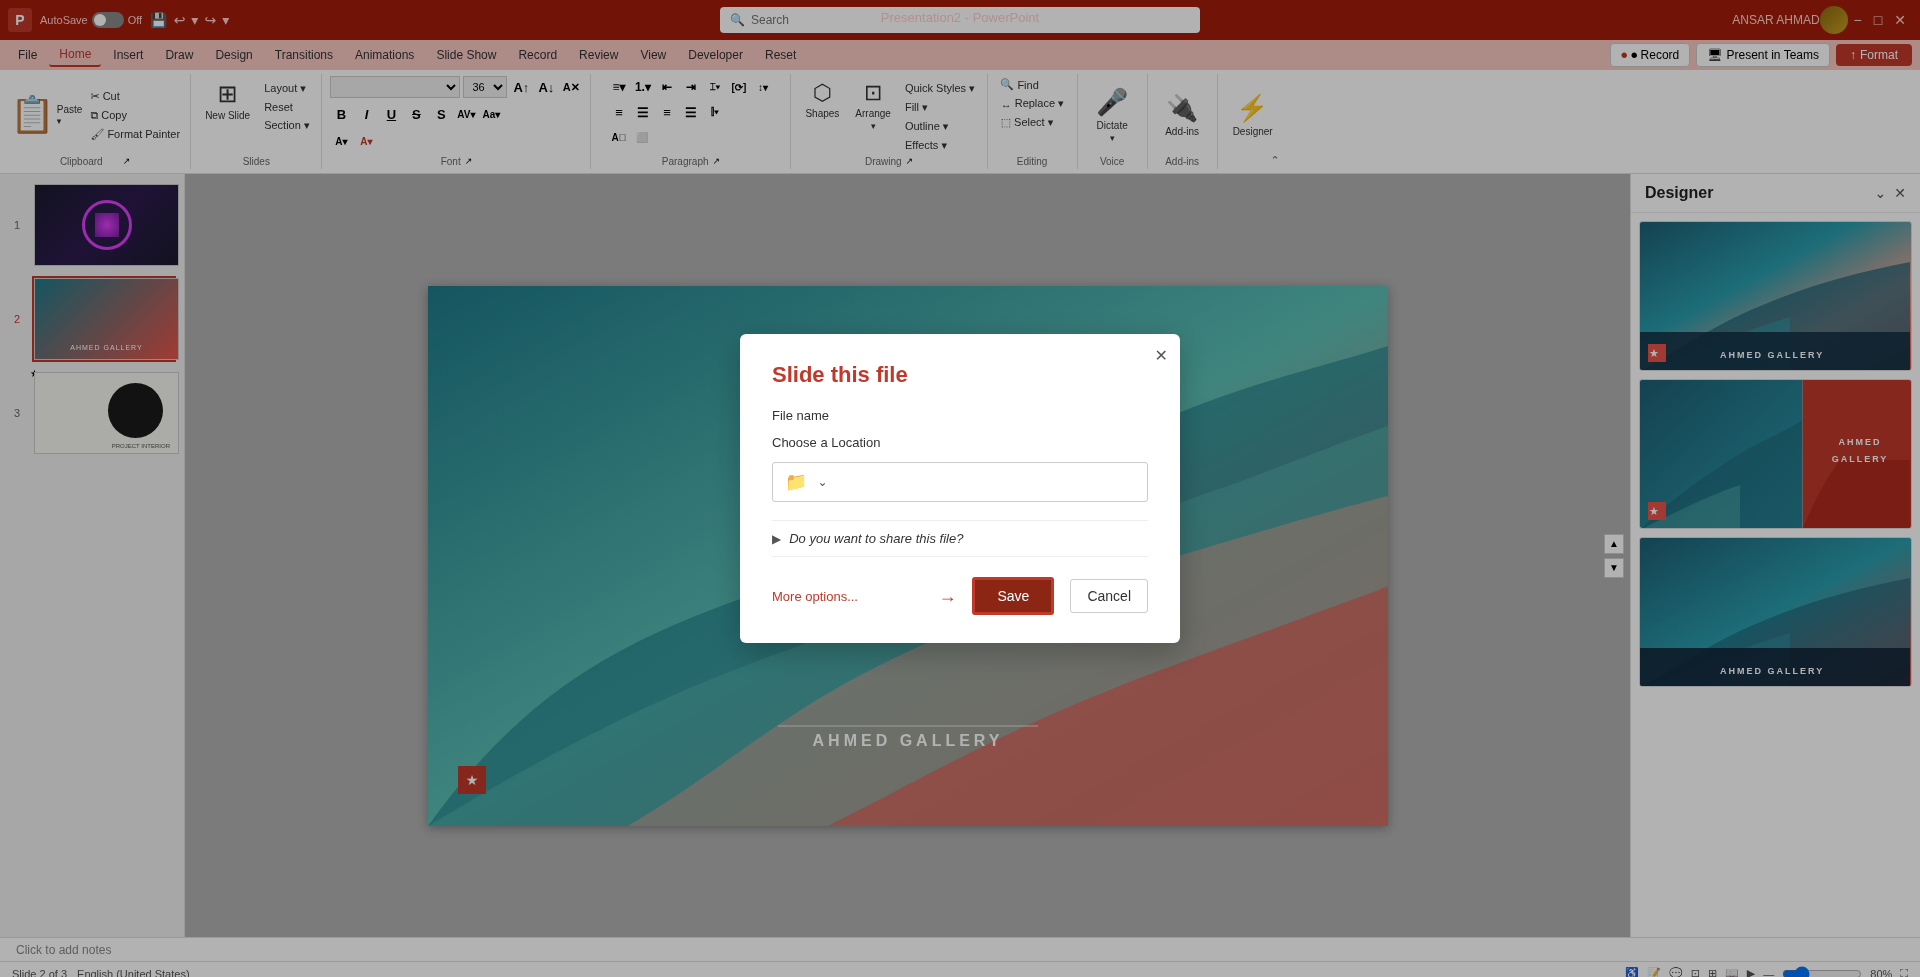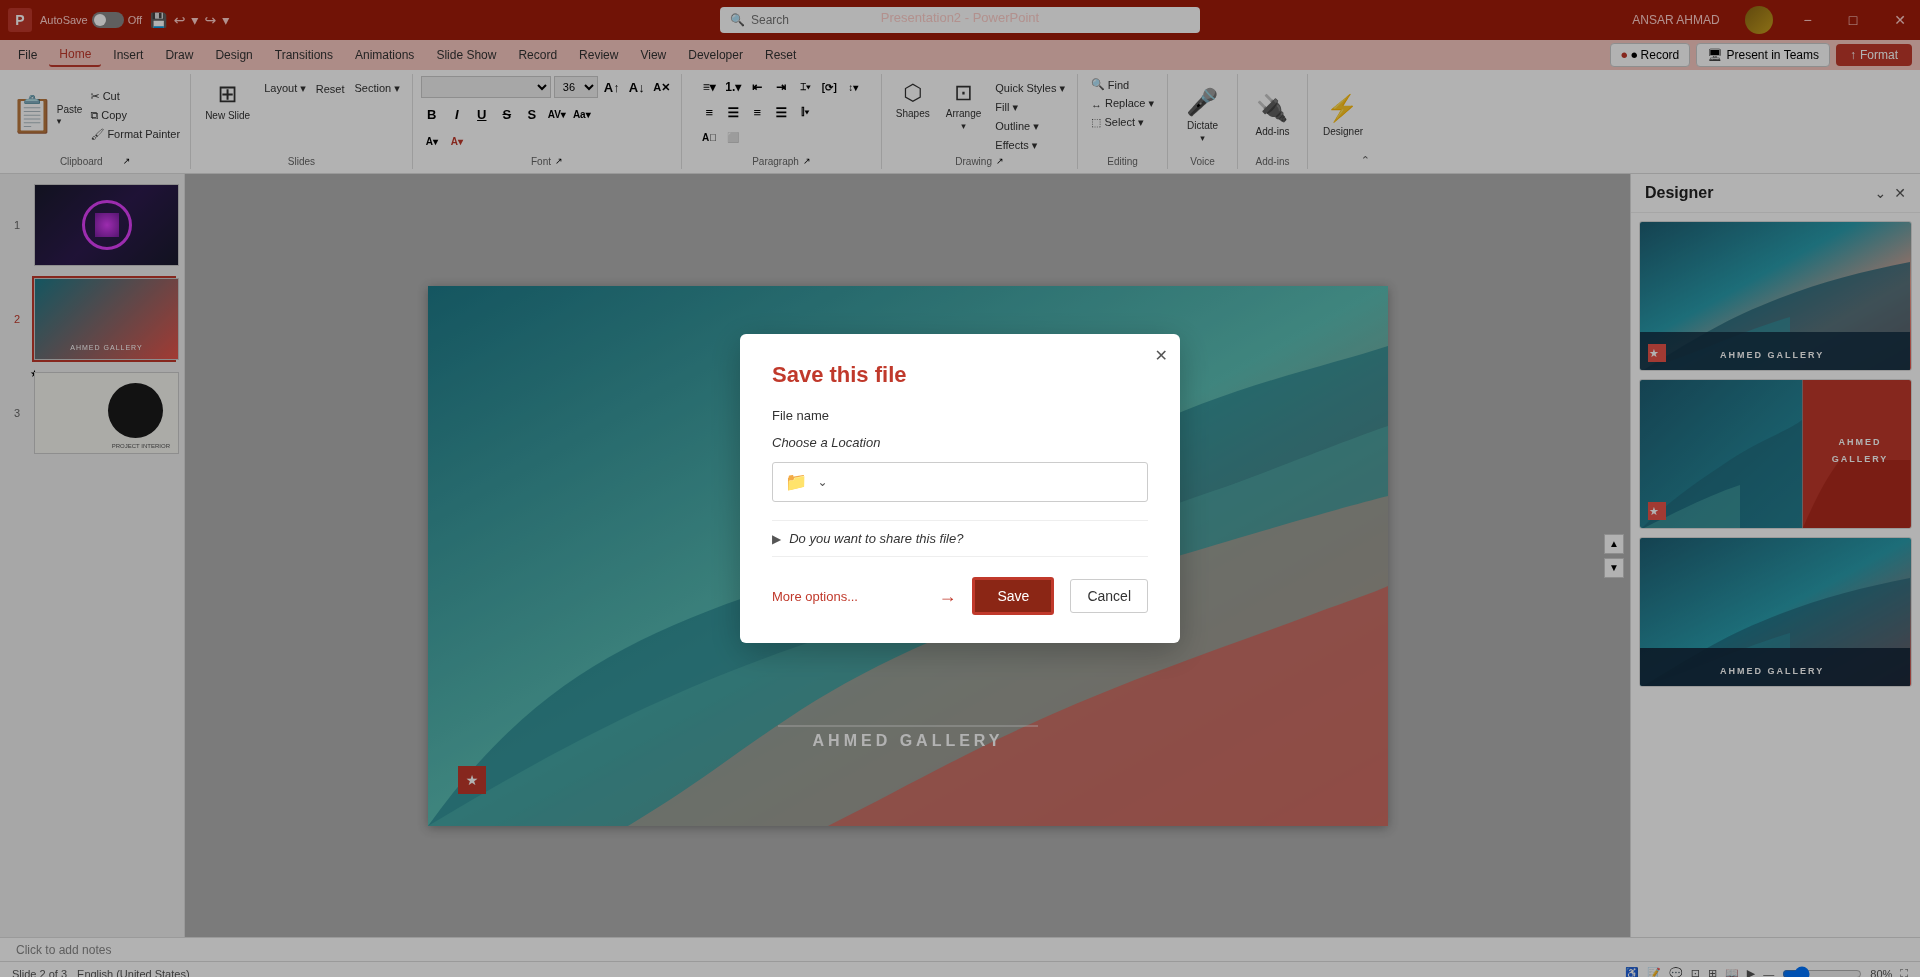--- a/index.html
+++ b/index.html
@@ -45,21 +45,21 @@
       padding: 0 10px;
       gap: 6px;
       position: absolute;
       left: 50%;
       transform: translateX(-50%);
     }
     .search-box input {
       border: none; outline: none; font-size: 12px; color: #333; flex: 1; background: transparent;
     }
     .title-bar-right {
-      display: flex; align-items: center; gap: 25px; margin-left: auto;
+      display: flex; align-items: center; gap: 0; margin-left: auto;
     }
     .user-name { color: #ffd0cc; font-size: 12px; }
     .avatar { width: 28px; height: 28px; background: #666; border-radius: 50%; overflow: hidden; }
     .win-btn { background: none; border: none; color: #ffd0cc; font-size: 14px; cursor: pointer; padding: 0 6px; }
 
     
     .menu-bar {
       height: 30px;
       background: #f8c9c2;
       display: flex;
@@ -332,21 +332,20 @@
       padding: 8px 12px;
       background: white;
       font-size: 14px;
       color: #333;
       border-left: 1px solid #ccc;
     }
     .modal-location-label {
       font-size: 13px;
       color: #333;
       margin-bottom: 12px;
-      font-style: italic;
     }
     .modal-location-select {
       width: 100%;
       border: 1px solid #ccc;
       border-radius: 3px;
       padding: 8px 12px;
       display: flex;
       align-items: center;
       gap: 10px;
       cursor: pointer;
@@ -510,21 +509,21 @@
       <span style="font-size:9px;cursor:pointer;">↗</span>
     </div>
   </div>
 
   <div class="ribbon-group" style="min-width:110px;">
     <div style="display:flex;gap:4px;align-items:flex-start;flex:1;">
       <div class="ribbon-btn">
         <span style="font-size:24px;">⊞</span>
         <span style="font-size:10px;">New Slide</span>
       </div>
-      <div style="display:flex;flex-direction:row;gap:2px;margin-top:4px;align-items:center;">
+      <div style="display:flex;flex-direction:column;gap:2px;margin-top:4px;">
         <div class="ribbon-btn-sm">Layout ▾</div>
         <div class="ribbon-btn-sm">Reset</div>
         <div class="ribbon-btn-sm">Section ▾</div>
       </div>
     </div>
     <span class="ribbon-group-label">Slides</span>
   </div>
 
   <div class="ribbon-group" style="min-width:220px;">
     <div style="display:flex;flex-direction:column;gap:3px;flex:1;">
@@ -809,21 +808,21 @@
     <span>—</span>
     <input type="range" min="10" max="400" value="80" style="width: 80px;">
     <span>80%</span>
     <span>⛶</span>
   </span>
 </div>
 
 <div class="modal-overlay">
   <div class="modal">
     <button class="modal-close">✕</button>
-    <div class="modal-title">Save this file</div>
+    <div class="modal-title">Slide this file</div>
     <div class="modal-label">File name</div>
     <div class="modal-location-label">Choose a Location</div>
     <div class="modal-location-select">
       <span class="modal-location-icon">📁</span>
       <span class="modal-location-chevron">⌄</span>
     </div>
     <div class="modal-share-row">
       <span class="modal-share-chevron">▶</span>
       <span class="modal-share-text">Do you want to share this file?</span>
     </div>

